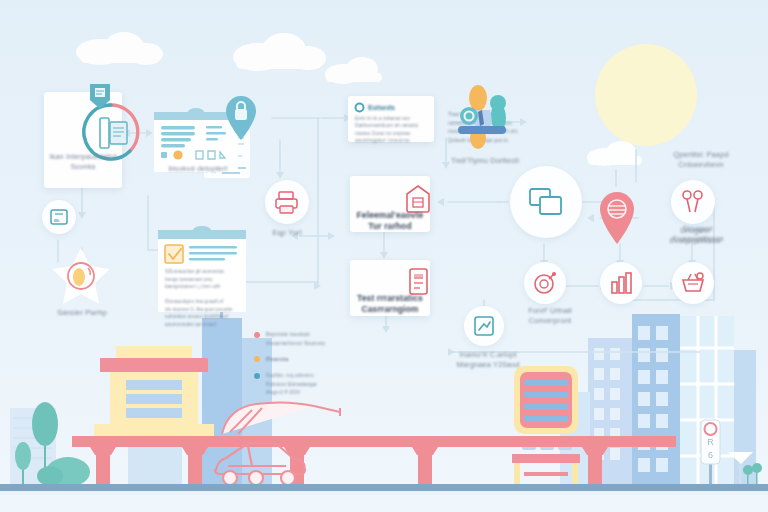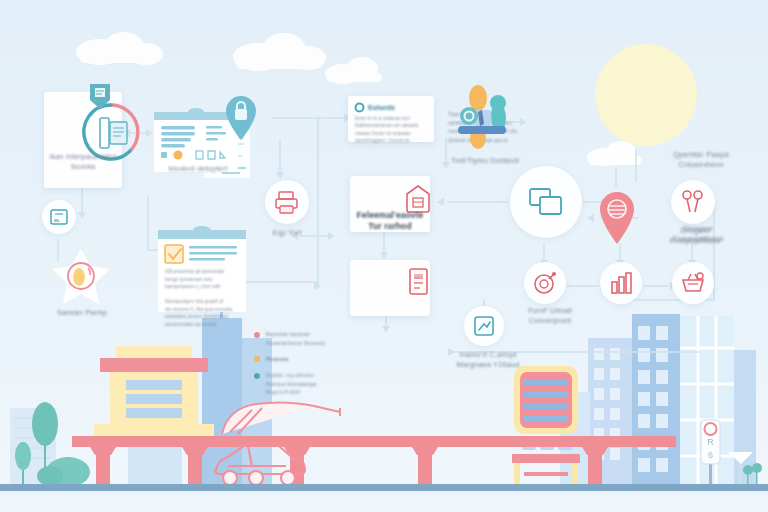--- a/index.html
+++ b/index.html
@@ -447,20 +447,22 @@
   <div class="card" style="left:350px; top:260px; width:80px; height:56px;">
     <svg width="80" height="32" viewBox="0 0 80 32" style="display:block;margin:6px auto 0;">
       <rect x="32" y="3" width="17" height="25" rx="2" fill="none" stroke="#e3636f" stroke-width="1.6"></rect>
       <g stroke="#e3636f" stroke-width="1.3">
         <line x1="36" y1="12" x2="45" y2="12"></line>
           <line x1="36" y1="17" x2="45" y2="17"></line>
         <line x1="36" y1="22" x2="42" y2="22"></line>
       </g>
       <rect x="36" y="8" width="9" height="3" fill="#e3636f" opacity=".5"></rect>
     </svg>
+    <div class="cap bold blur" style="left:0; top:33px; width:80px; white-space:pre-line;">Test rrrarstatics
+Casrrarngiom</div>
   </div>
 
   <div class="iconcircle" style="left:265px; top:180px; width:44px; height:44px;">
     <svg width="26" height="26" viewBox="0 0 26 26">
       <rect x="5" y="3" width="14" height="7" rx="1" fill="none" stroke="#e3636f" stroke-width="1.5"></rect>
       <rect x="2" y="10" width="21" height="9" rx="2" fill="none" stroke="#e3636f" stroke-width="1.5"></rect>
       <rect x="6" y="17" width="13" height="7" rx="1" fill="#fdf2f3" stroke="#e3636f" stroke-width="1.3"></rect>
     </svg>
   </div>
   <div class="cap blur2" style="left:253px; top:228px; width:68px;">Eqp Yort</div>

